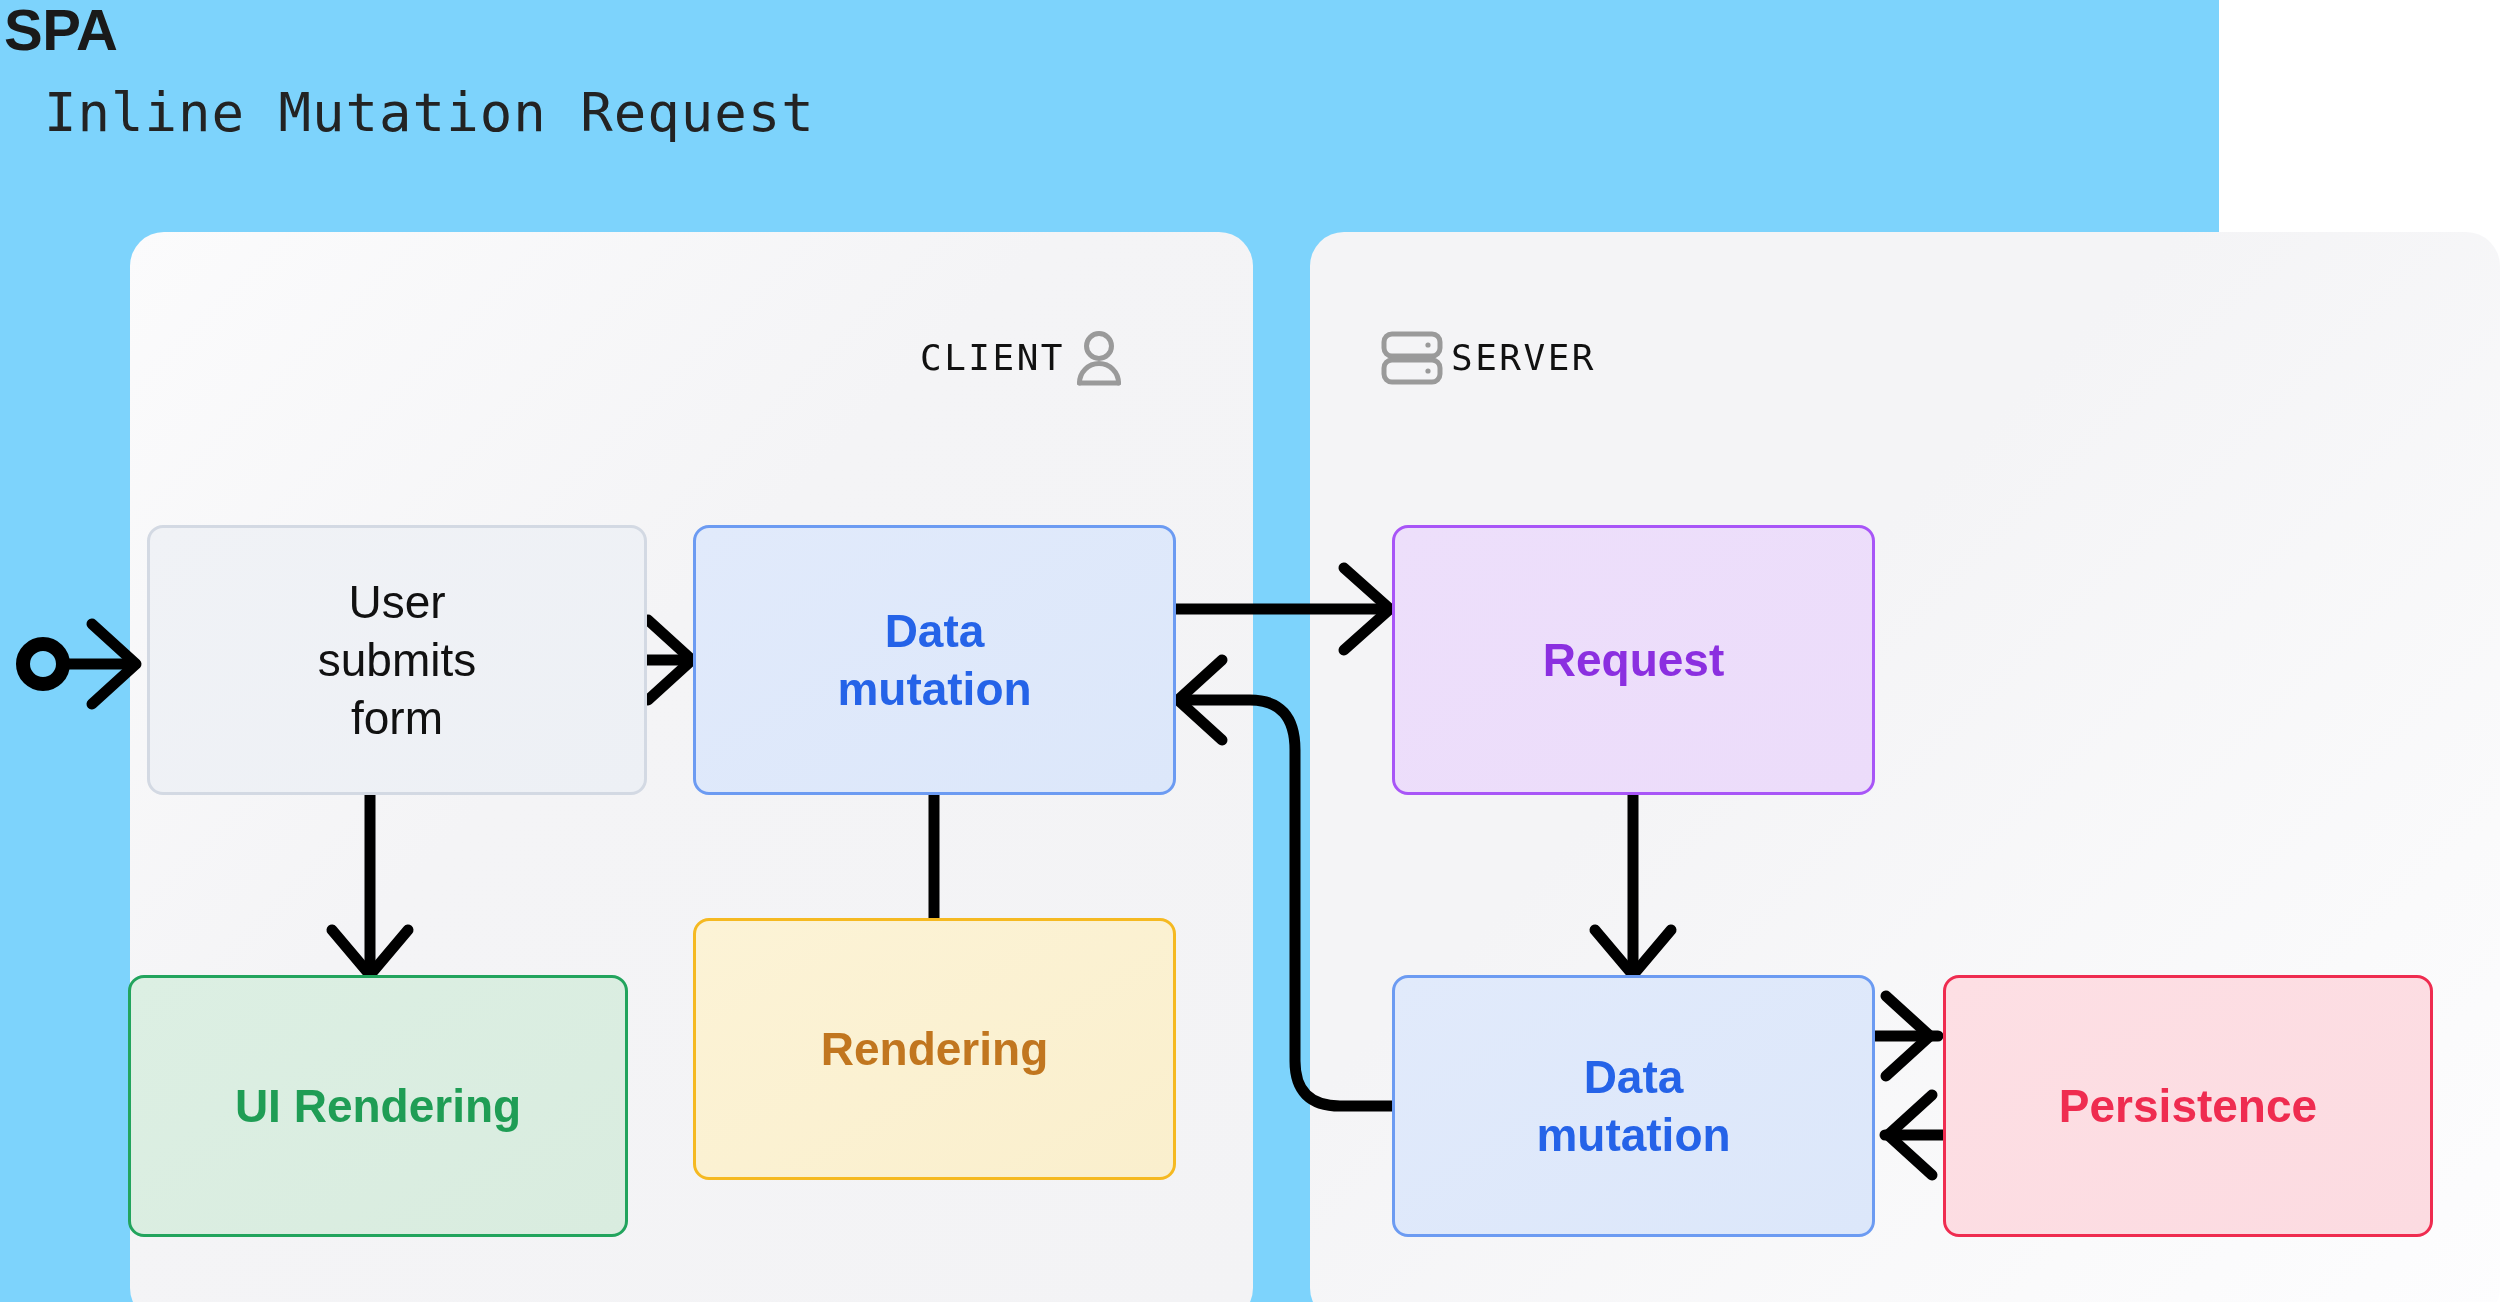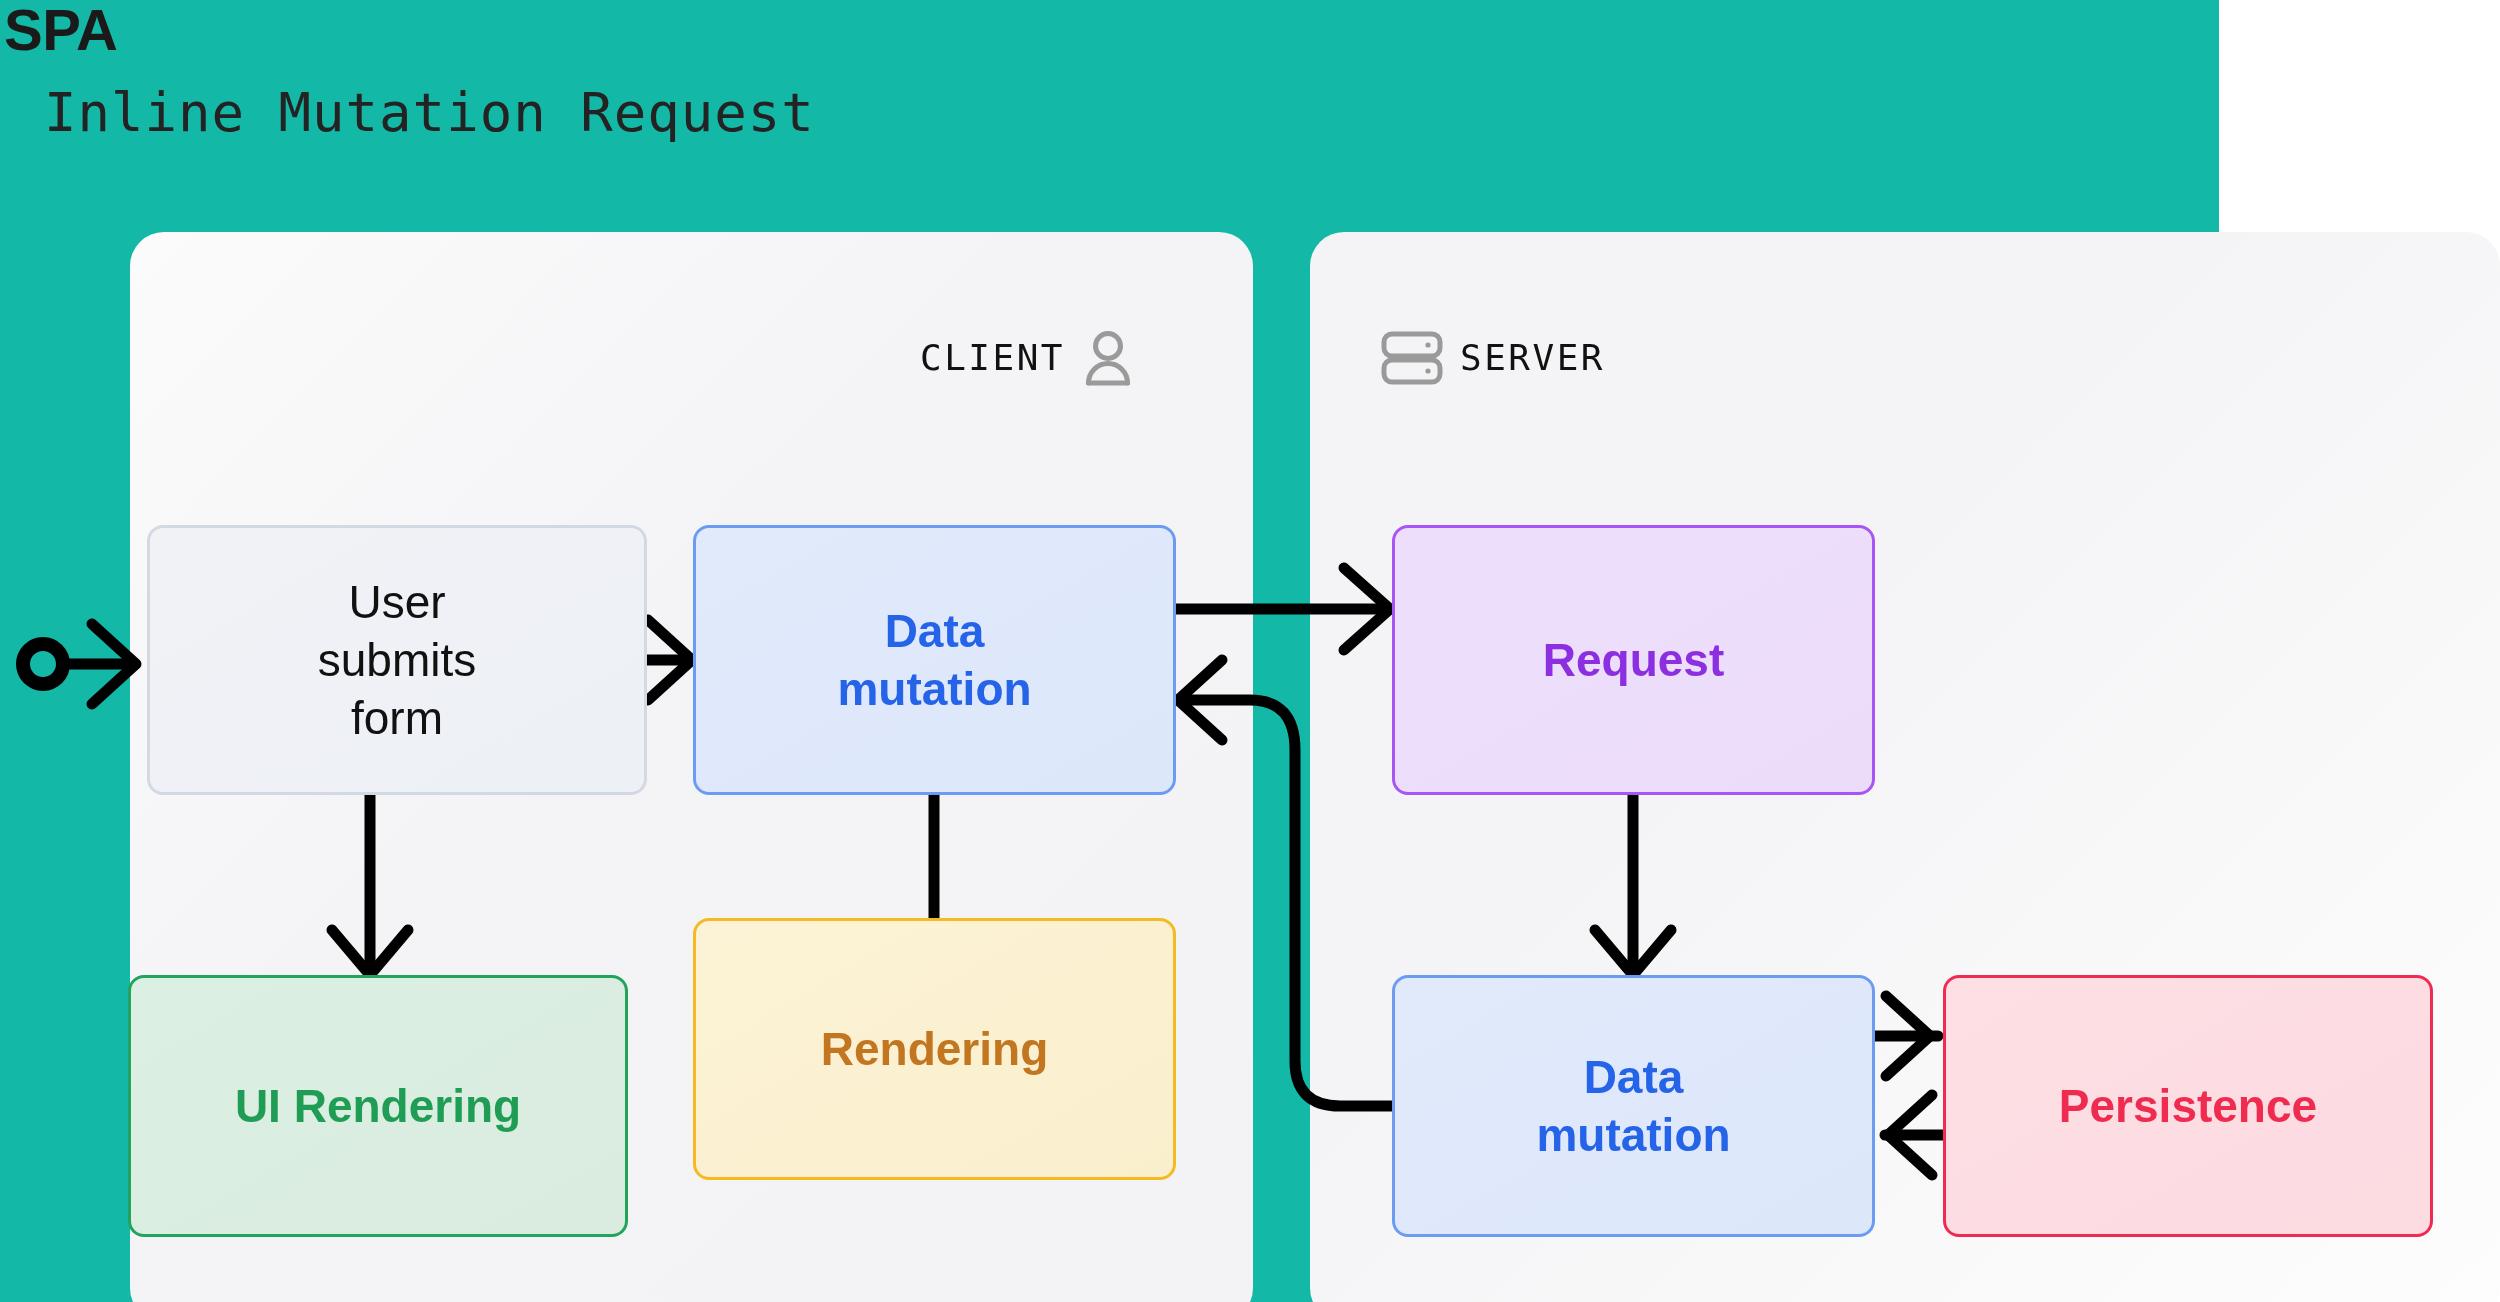--- a/index.html
+++ b/index.html
@@ -11,21 +11,21 @@
     width: 2500px;
     height: 1302px;
     overflow: hidden;
     font-family: "Liberation Sans", sans-serif;
     -webkit-font-smoothing: antialiased;
   }
   #stage {
     position: relative;
     width: 2219px;
     height: 1302px;
-    background: #14b8a6;
+    background: #7dd3fc;
   }
 
   
   #header {
     position: absolute;
     left: 0px;
     top: 0px;
     width: 1400px;
     height: 200px;
   }
@@ -72,21 +72,21 @@
     top: 232px;
     width: 1190px;
     height: 1090px;
     background: linear-gradient(135deg, #f4f4f6 0%, #f4f4f6 38%, #fafafb 78%, #fdfdfe 100%);
   }
 
   .panel-label {
     position: absolute;
     display: flex;
     align-items: center;
-    gap: 16px;
+    gap: 7px;
     font-family: "DejaVu Sans Mono", "Liberation Mono", monospace;
     font-size: 36px;
     letter-spacing: 2.5px;
     color: #111111;
     white-space: nowrap;
   }
   #label-client {
     left: 920px;
     top: 330px;
   }

